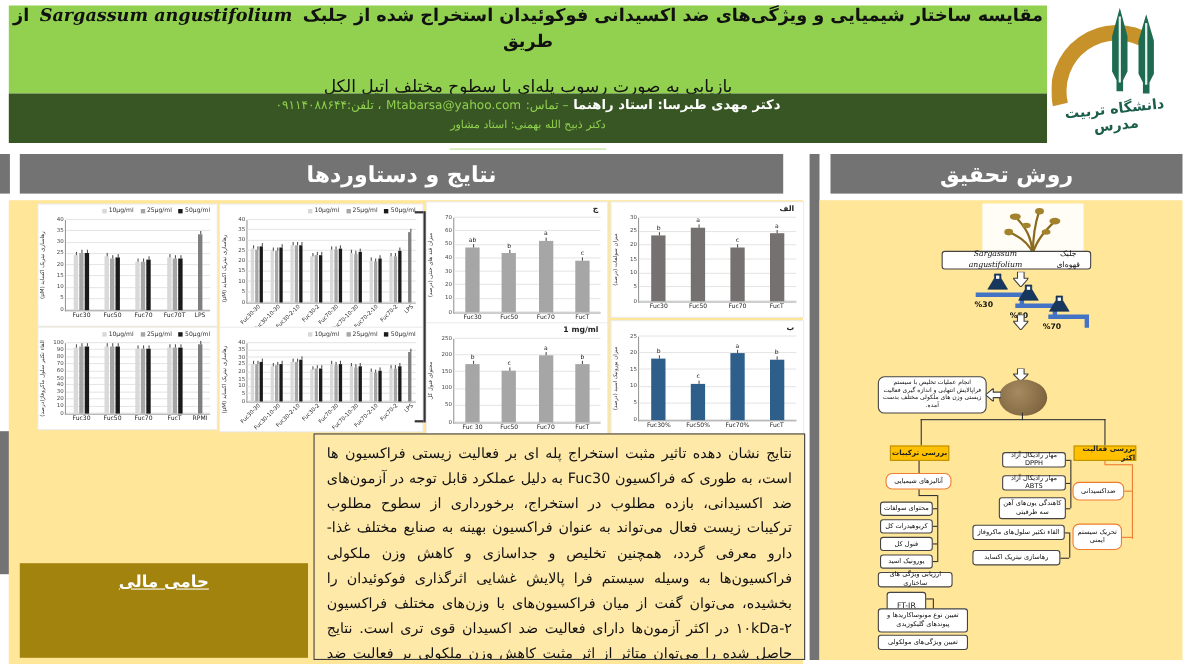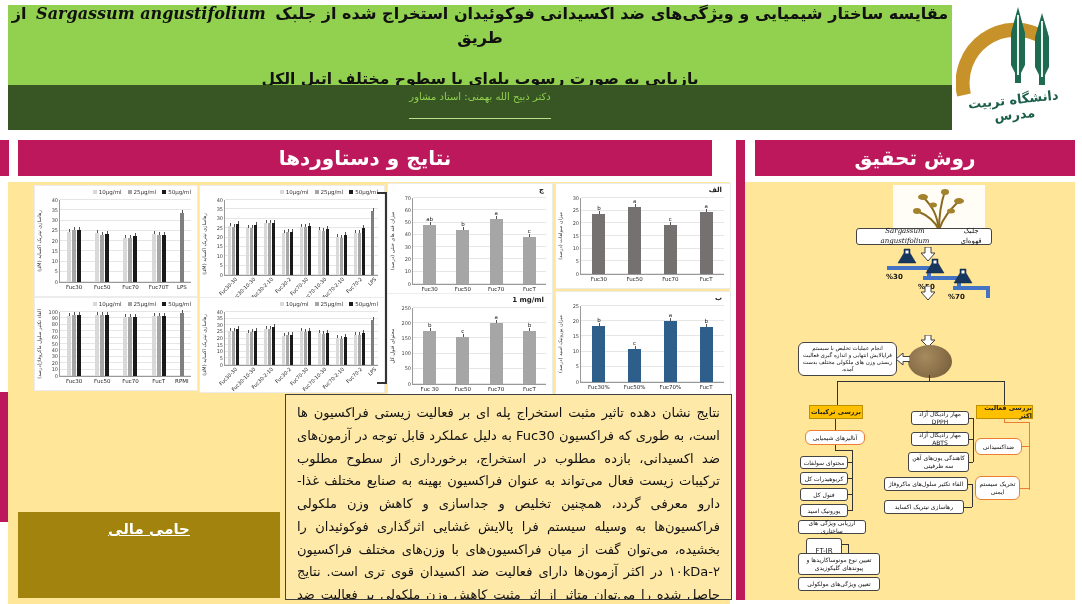--- a/index.html
+++ b/index.html
@@ -2,31 +2,31 @@
 <html><head>
 <meta charset="utf-8">
 <style>
   html,body{margin:0;padding:0;}
   body{width:1082px;height:604px;background:#fff;font-family:"DejaVu Sans",sans-serif;position:relative;overflow:hidden;}
   .abs{position:absolute;box-sizing:border-box;}
 
   
   #title-block{left:8px;top:5px;width:944px;height:80px;background:#92D050;display:flex;flex-direction:column;justify-content:center;align-items:center;text-align:center;direction:rtl;}
   #title-block .t1{font-size:16px;font-weight:bold;color:#111;line-height:1.5;}
-  #title-block .t2{font-size:15.5px;font-weight:bold;color:#111;margin-top:20px;}
+  #title-block .t2{font-size:15.5px;font-weight:normal;color:#111;margin-top:20px;}
   .species{font-family:"DejaVu Serif",serif;font-style:italic;direction:ltr;display:inline-block;padding:0 4px;}
   #contact-band{left:8px;top:85px;width:944px;height:45px;background:#375623;color:#fff;direction:rtl;text-align:center;}
   #contact-band .l1{font-size:12px;font-weight:bold;padding-top:3px;}
   #contact-band .green{color:#92D050;font-weight:normal;font-size:11px;}
   #contact-band .l2{font-size:10px;color:#92D050;margin-top:6px;}
   #contact-band .l2 span{border-bottom:1px solid #b9e08a;padding-bottom:16px;}
   #logo-box{left:952px;top:0;width:126px;height:132px;background:#fff;display:flex;align-items:center;justify-content:center;}
 
   
-  .gold{background:#be185d;}
+  .gold{background:#737373;}
   #results-header{left:18px;top:140px;width:694px;height:36px;color:#fff;font-size:20px;font-weight:bold;display:flex;align-items:center;justify-content:center;direction:rtl;}
   #method-header{left:755px;top:140px;width:320px;height:36px;color:#fff;font-size:20px;font-weight:bold;display:flex;align-items:center;justify-content:center;direction:rtl;}
   #strip-a{left:0;top:140px;width:9px;height:36px;}
   #strip-b{left:736px;top:140px;width:9px;height:460px;}
   #strip-c{left:0;top:392px;width:9px;height:130px;}
 
   
   #results-panel{left:8px;top:182px;width:722px;height:422px;background:#FFE699;}
   #method-panel{left:745px;top:182px;width:330px;height:418px;background:#FFE699;}
 
@@ -74,20 +74,26 @@
 </style>
 </head>
 <body>
 
 <div class="abs" id="title-block">
   <div class="t1"><span>مقایسه ساختار شیمیایی و ویژگی‌های ضد اکسیدانی فوکوئیدان استخراج شده از جلبک</span> <span class="species">Sargassum angustifolium</span> <span>از طریق</span></div>
   <div class="t2">بازیابی به صورت رسوب پله‌ای با سطوح مختلف اتیل الکل</div>
 </div>
 
 <div class="abs" id="contact-band">
+  <div class="l1">
+    <span>دکتر مهدی طبرسا: استاد راهنما</span>
+    <span class="green">– تماس:</span>
+    <span class="green" style="direction:ltr;display:inline-block;">Mtabarsa@yahoo.com</span>
+    <span class="green">، تلفن:۰۹۱۱۴۰۸۸۶۴۴</span>
+  </div>
   <div class="l2"><span>دکتر ذبیح الله بهمنی: استاد مشاور</span></div>
 </div>
 
 <div class="abs" id="logo-box">
   <svg width="118" height="126" viewBox="0 0 118 126">
     <path d="M8,92 A53,53 0 0 1 88,35" stroke="#C8922A" stroke-width="14" fill="none"></path>
     <g fill="#1E6B52">
       <path d="M62,4 L69,30 L69,62 L65,70 L65,80 L59,80 L59,70 L55,62 L55,30 Z"></path>
       <path d="M86,10 L93,34 L93,64 L89,72 L89,82 L83,82 L83,72 L79,64 L79,34 Z"></path>
       <rect x="61" y="12" width="2" height="60" fill="#e8f2ec"></rect>

